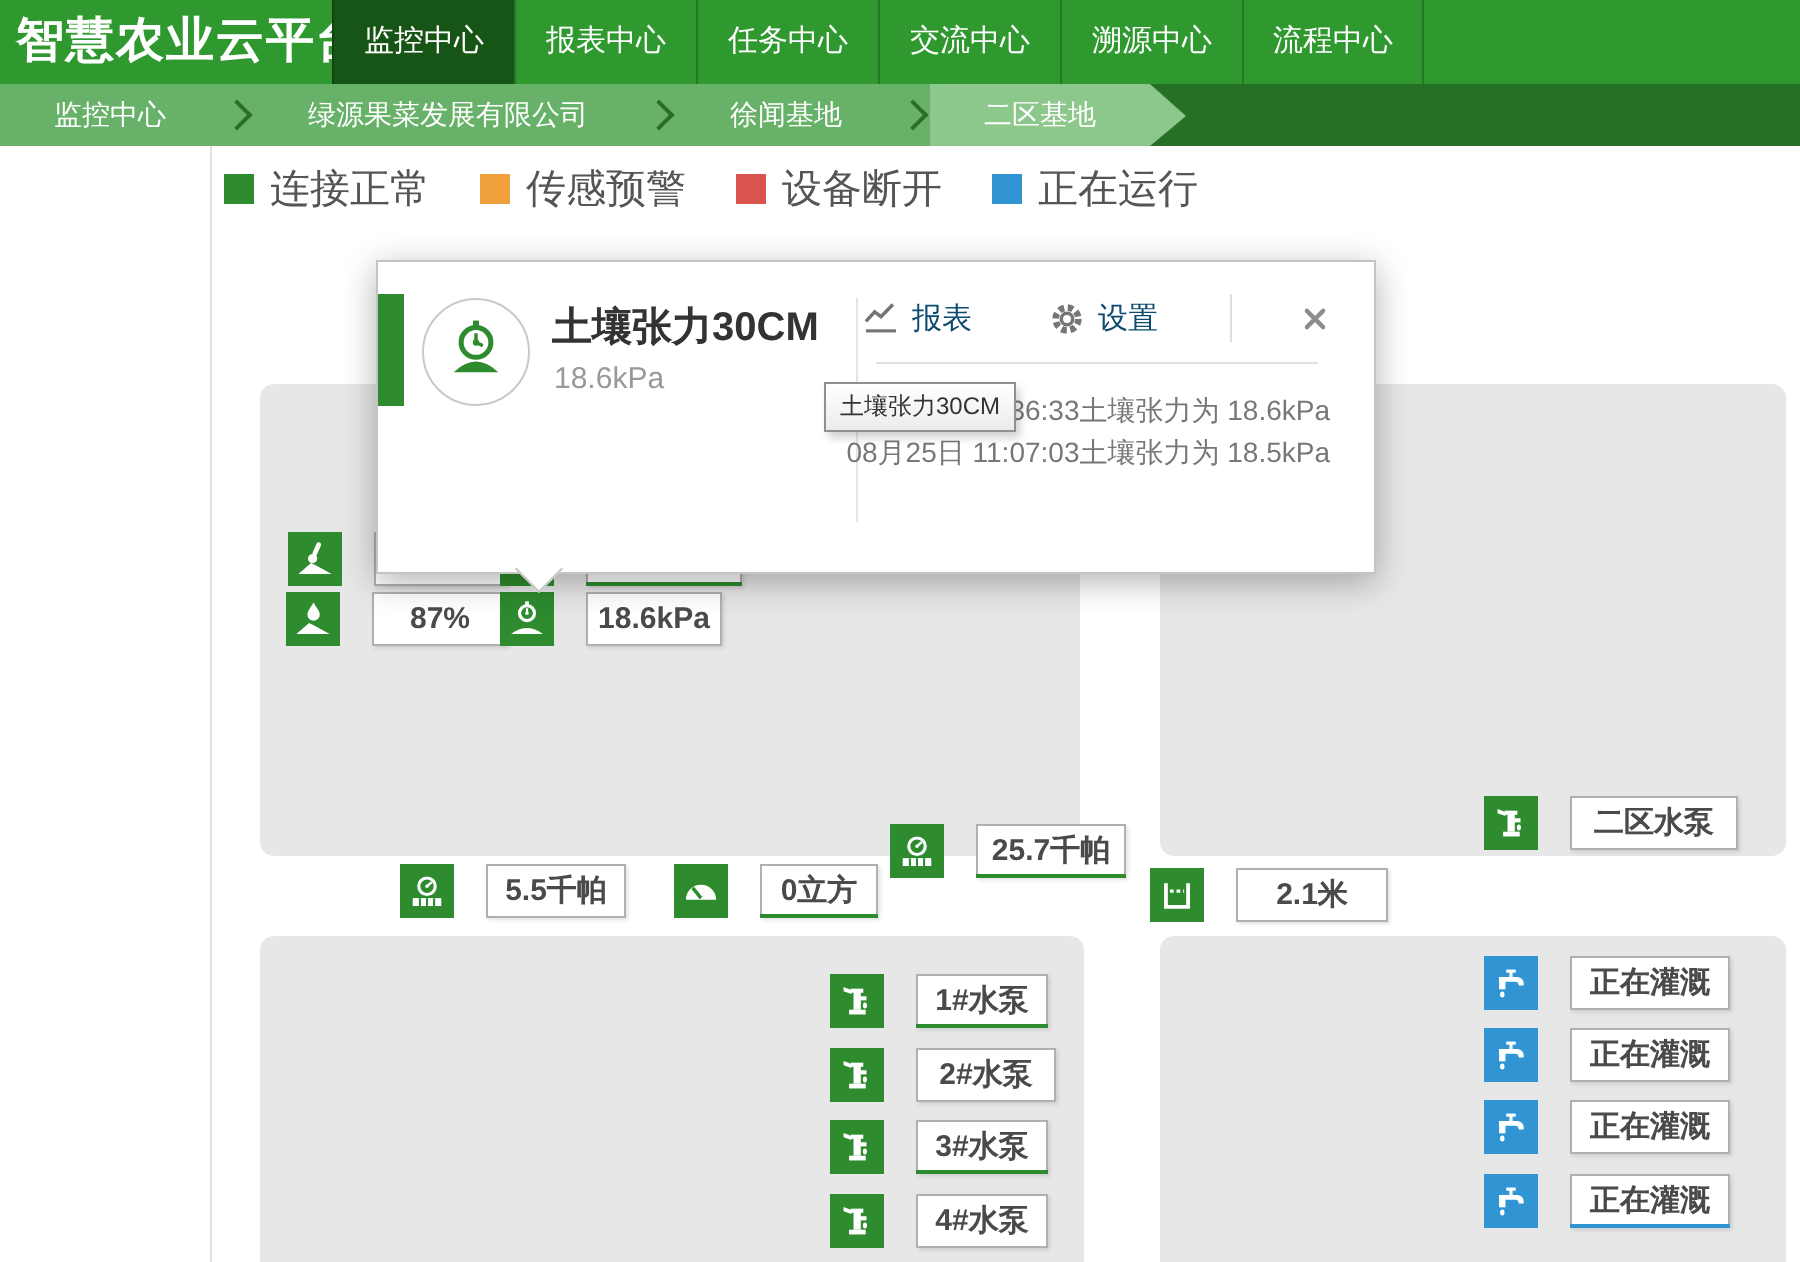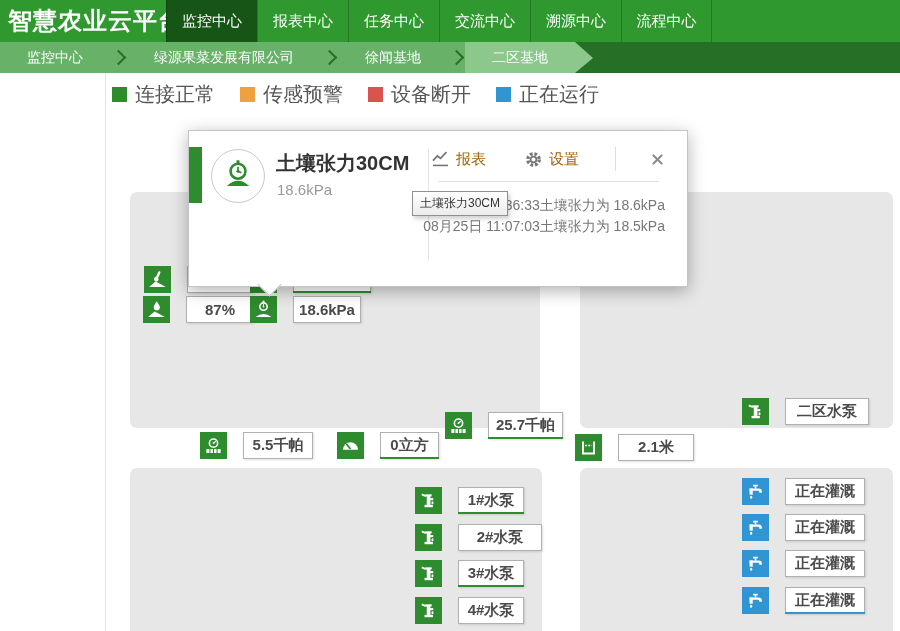--- a/index.html
+++ b/index.html
@@ -45,21 +45,21 @@
   .badge-underline{position:absolute;left:-1px;right:-1px;bottom:-1px;height:2px;}
   
   #popup{position:absolute;left:188px;top:130px;width:498px;height:155px;background:#fff;
     border:1px solid #c4c4c4;box-shadow:0 4px 16px rgba(0,0,0,0.3);z-index:10;}
   .popup-stripe{position:absolute;left:0;top:16px;width:13px;height:56px;background:#2e8b2e;}
   .popup-avatar{position:absolute;left:22px;top:18px;width:52px;height:52px;border:1px solid #c9c9c9;
     border-radius:50%;display:flex;align-items:center;justify-content:center;background:#fff;}
   .popup-avatar svg{width:34px;height:34px;display:block;}
   .popup-title{position:absolute;left:87px;top:19px;font-size:20px;font-weight:bold;color:#333;}
   .popup-value{position:absolute;left:88px;top:50px;font-size:15px;color:#999;}
-  .popup-actions{position:absolute;top:16px;right:22px;display:flex;color:#a16207;font-size:15px;gap:20px;}
+  .popup-actions{position:absolute;top:16px;right:22px;display:flex;color:#0c4a6e;font-size:15px;gap:20px;}
   .popup-act{display:flex;align-items:center;gap:6px;cursor:pointer;margin-left:18px;}
   .popup-act .ic svg{width:19px;height:19px;display:block;}
   .popup-vsep{width:1px;height:24px;background:#ddd;margin-left:16px;}
   .popup-close{margin-left:14px;cursor:pointer;display:flex;align-items:center;}
   .popup-close svg{width:15px;height:15px;display:block;}
   .popup-hr{position:absolute;left:249px;right:28px;top:50px;height:1px;background:#e0e0e0;}
   .popup-vr{position:absolute;left:239px;top:18px;width:1px;height:112px;background:#e5e5e5;}
   .popup-history{position:absolute;right:22px;top:64px;text-align:right;font-size:14px;
     color:#777;line-height:21px;white-space:nowrap;}
   #callout{position:absolute;left:261px;top:276px;width:16px;height:16px;background:#fff;
@@ -243,21 +243,21 @@
         <span class="badge-icon" style="background: rgb(46, 139, 46);">
           <svg viewBox="0 0 24 24" fill="#fff">
             <rect x="9.8" y="5.5" width="4.6" height="12"></rect>
             <rect x="8" y="4.2" width="8" height="2.6"></rect>
             <path d="M3.5 3.2 L8.5 5 L8.5 7.6 L3.5 5.8 Z"></path>
             <rect x="14" y="9" width="4" height="2.6"></rect>
             <ellipse cx="17" cy="14.8" rx="1.3" ry="1.9"></ellipse>
             <rect x="7" y="17.5" width="10.5" height="3"></rect>
           </svg>
         </span>
-        <span class="badge-label" style="width: 84px;">2#水泵</span>
+        <span class="badge-label" style="width: 70px;">2#水泵</span>
       </div>
       <div class="badge" style="left: 415px; top: 560px;">
         <span class="badge-icon" style="background: rgb(46, 139, 46);">
           <svg viewBox="0 0 24 24" fill="#fff">
             <rect x="9.8" y="5.5" width="4.6" height="12"></rect>
             <rect x="8" y="4.2" width="8" height="2.6"></rect>
             <path d="M3.5 3.2 L8.5 5 L8.5 7.6 L3.5 5.8 Z"></path>
             <rect x="14" y="9" width="4" height="2.6"></rect>
             <ellipse cx="17" cy="14.8" rx="1.3" ry="1.9"></ellipse>
             <rect x="7" y="17.5" width="10.5" height="3"></rect>

